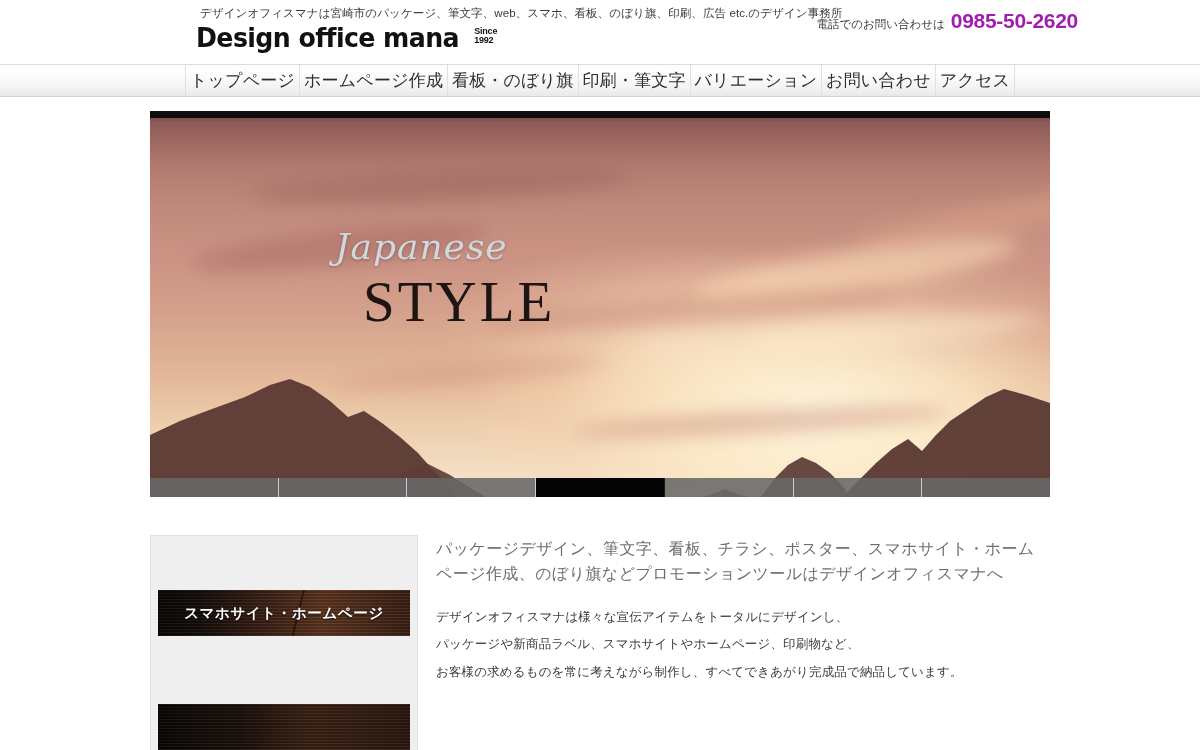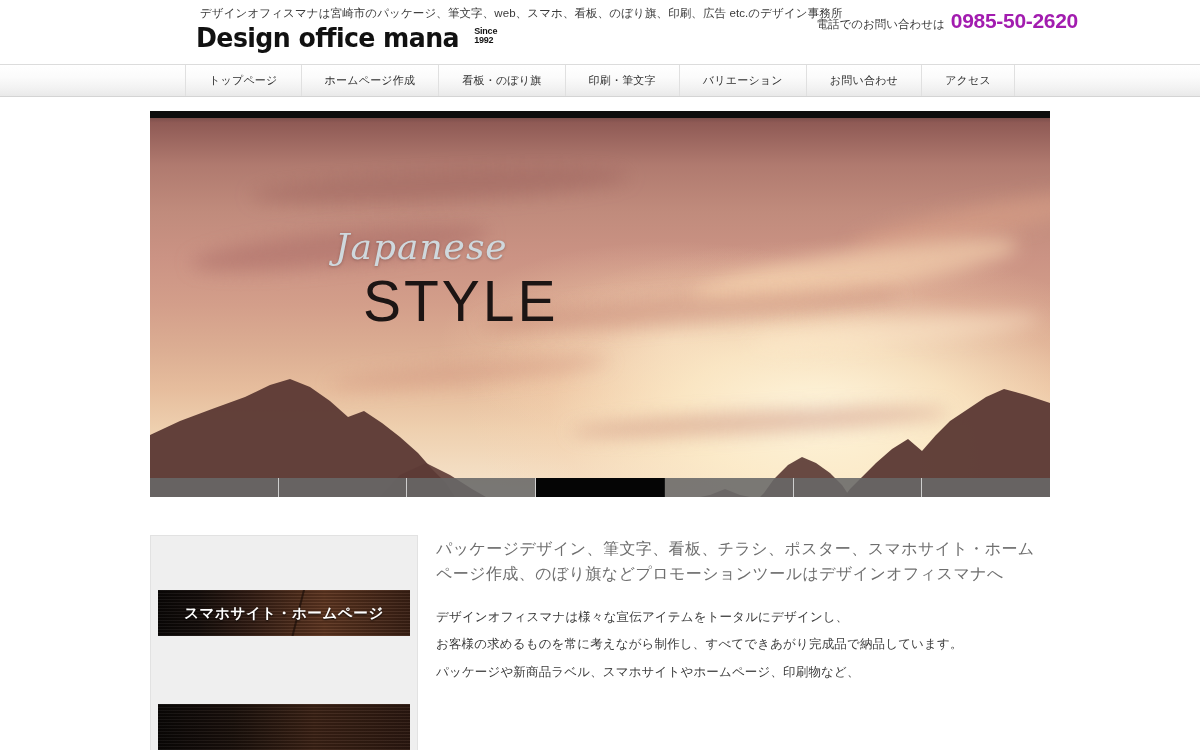--- a/index.html
+++ b/index.html
@@ -106,21 +106,21 @@
     width: 830px;
     margin: 0 auto;
     height: 31px;
     display: flex;
   }
   .nav-item {
     flex: 1 1 auto;
     display: flex;
     align-items: center;
     justify-content: center;
-    font-size: 11px;
+    font-size: 17px;
     color: #2e2e2e;
     border-left: 1px solid #e0e0e0;
     height: 31px;
     cursor: pointer;
     letter-spacing: 0.2px;
     white-space: nowrap;
   }
   .nav-item:last-child { border-right: 1px solid #e0e0e0; }
 
   
@@ -203,21 +203,21 @@
     font-style: italic;
     font-size: 36px;
     color: #cfd8dd;
     letter-spacing: 1px;
     text-shadow: 0 1px 3px rgba(70,40,40,0.35);
     line-height: 1;
   }
   .cap-main {
     margin-top: 8px;
     margin-left: 28px;
-    font-family: Liberation Sans, sans-serif;
+    font-family: Liberation Serif, serif;
     font-weight: 300;
     font-size: 57px;
     letter-spacing: 3px;
     color: #1c1514;
     line-height: 1;
   }
 
   
   .slider-nav {
     position: absolute;
@@ -428,20 +428,20 @@
       <div class="side-banner">
         <span class="side-banner-label">スマホサイト・ホームページ</span>
       </div>
       <div class="side-banner-2"></div>
     </aside>
 
     <section class="main-col">
       <h1 class="main-heading">パッケージデザイン、筆文字、看板、チラシ、ポスター、スマホサイト・ホームページ作成、のぼり旗などプロモーションツールはデザインオフィスマナへ</h1>
       <div class="main-para">
         <p>デザインオフィスマナは様々な宣伝アイテムをトータルにデザインし、</p>
+        <p>パッケージや新商品ラベル、スマホサイトやホームページ、印刷物など、</p>
         <p>お客様の求めるものを常に考えながら制作し、すべてできあがり完成品で納品しています。</p>
-        <p>パッケージや新商品ラベル、スマホサイトやホームページ、印刷物など、</p>
 
       </div>
     </section>
 
   </div>
 </div>
 
 </body></html>

